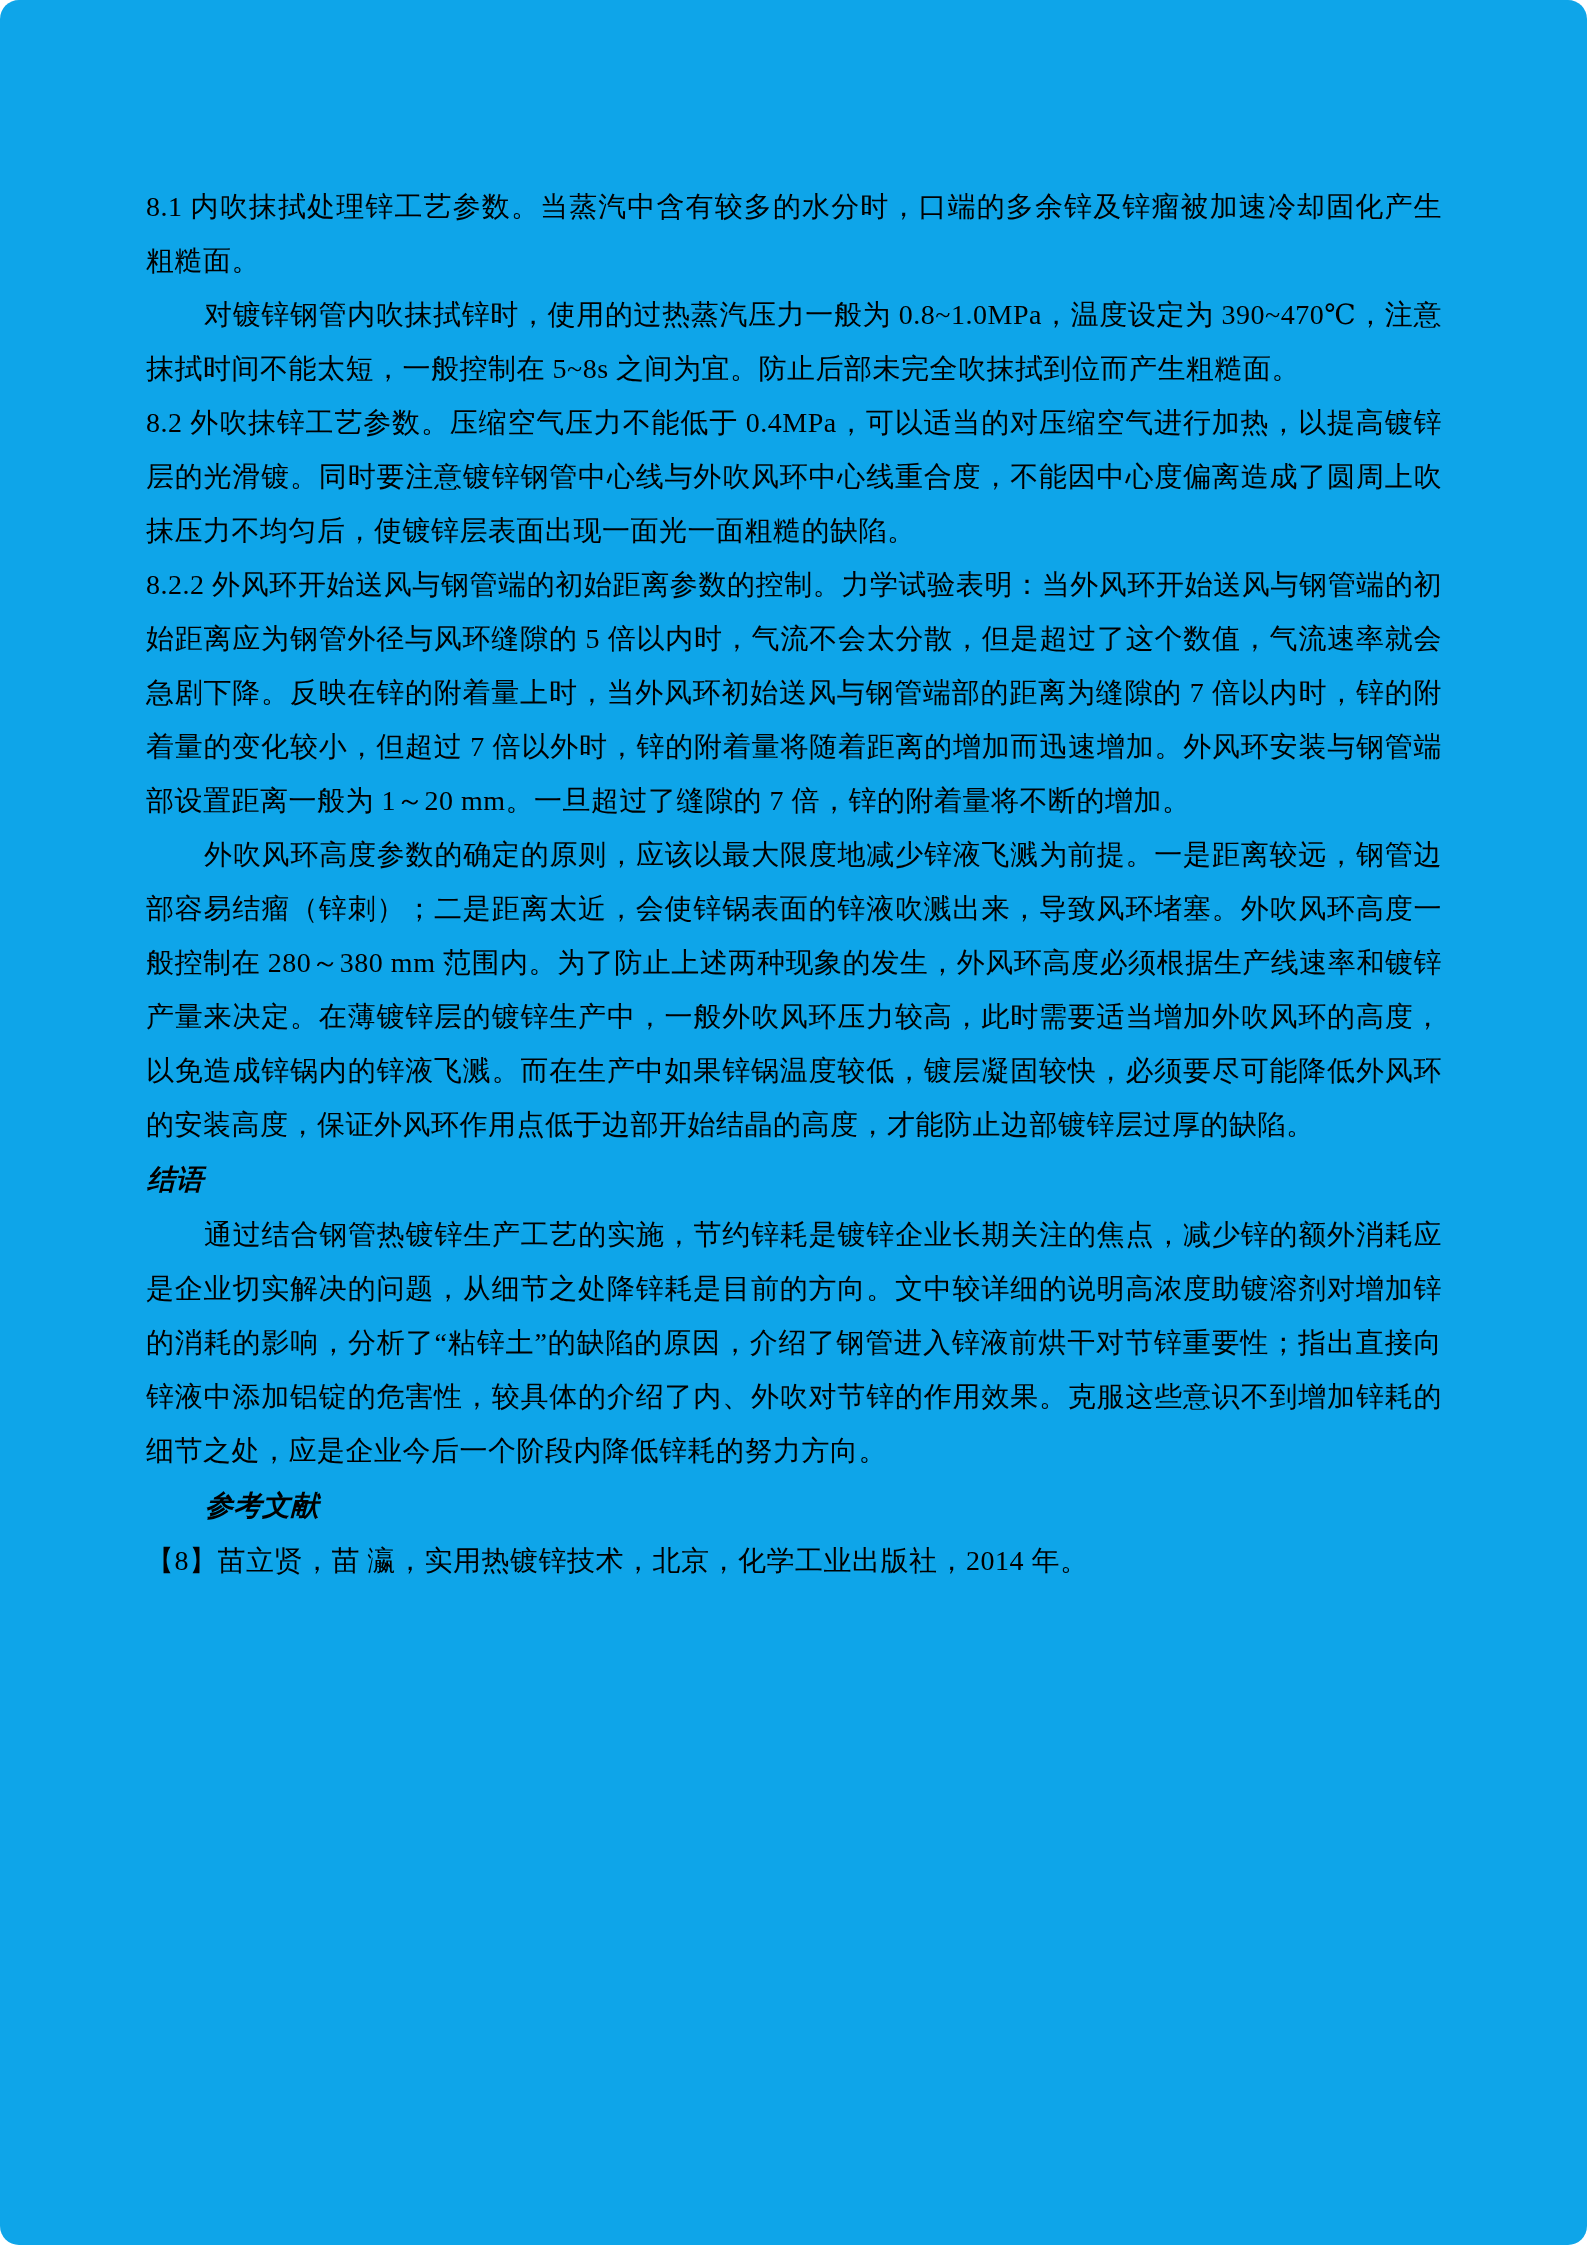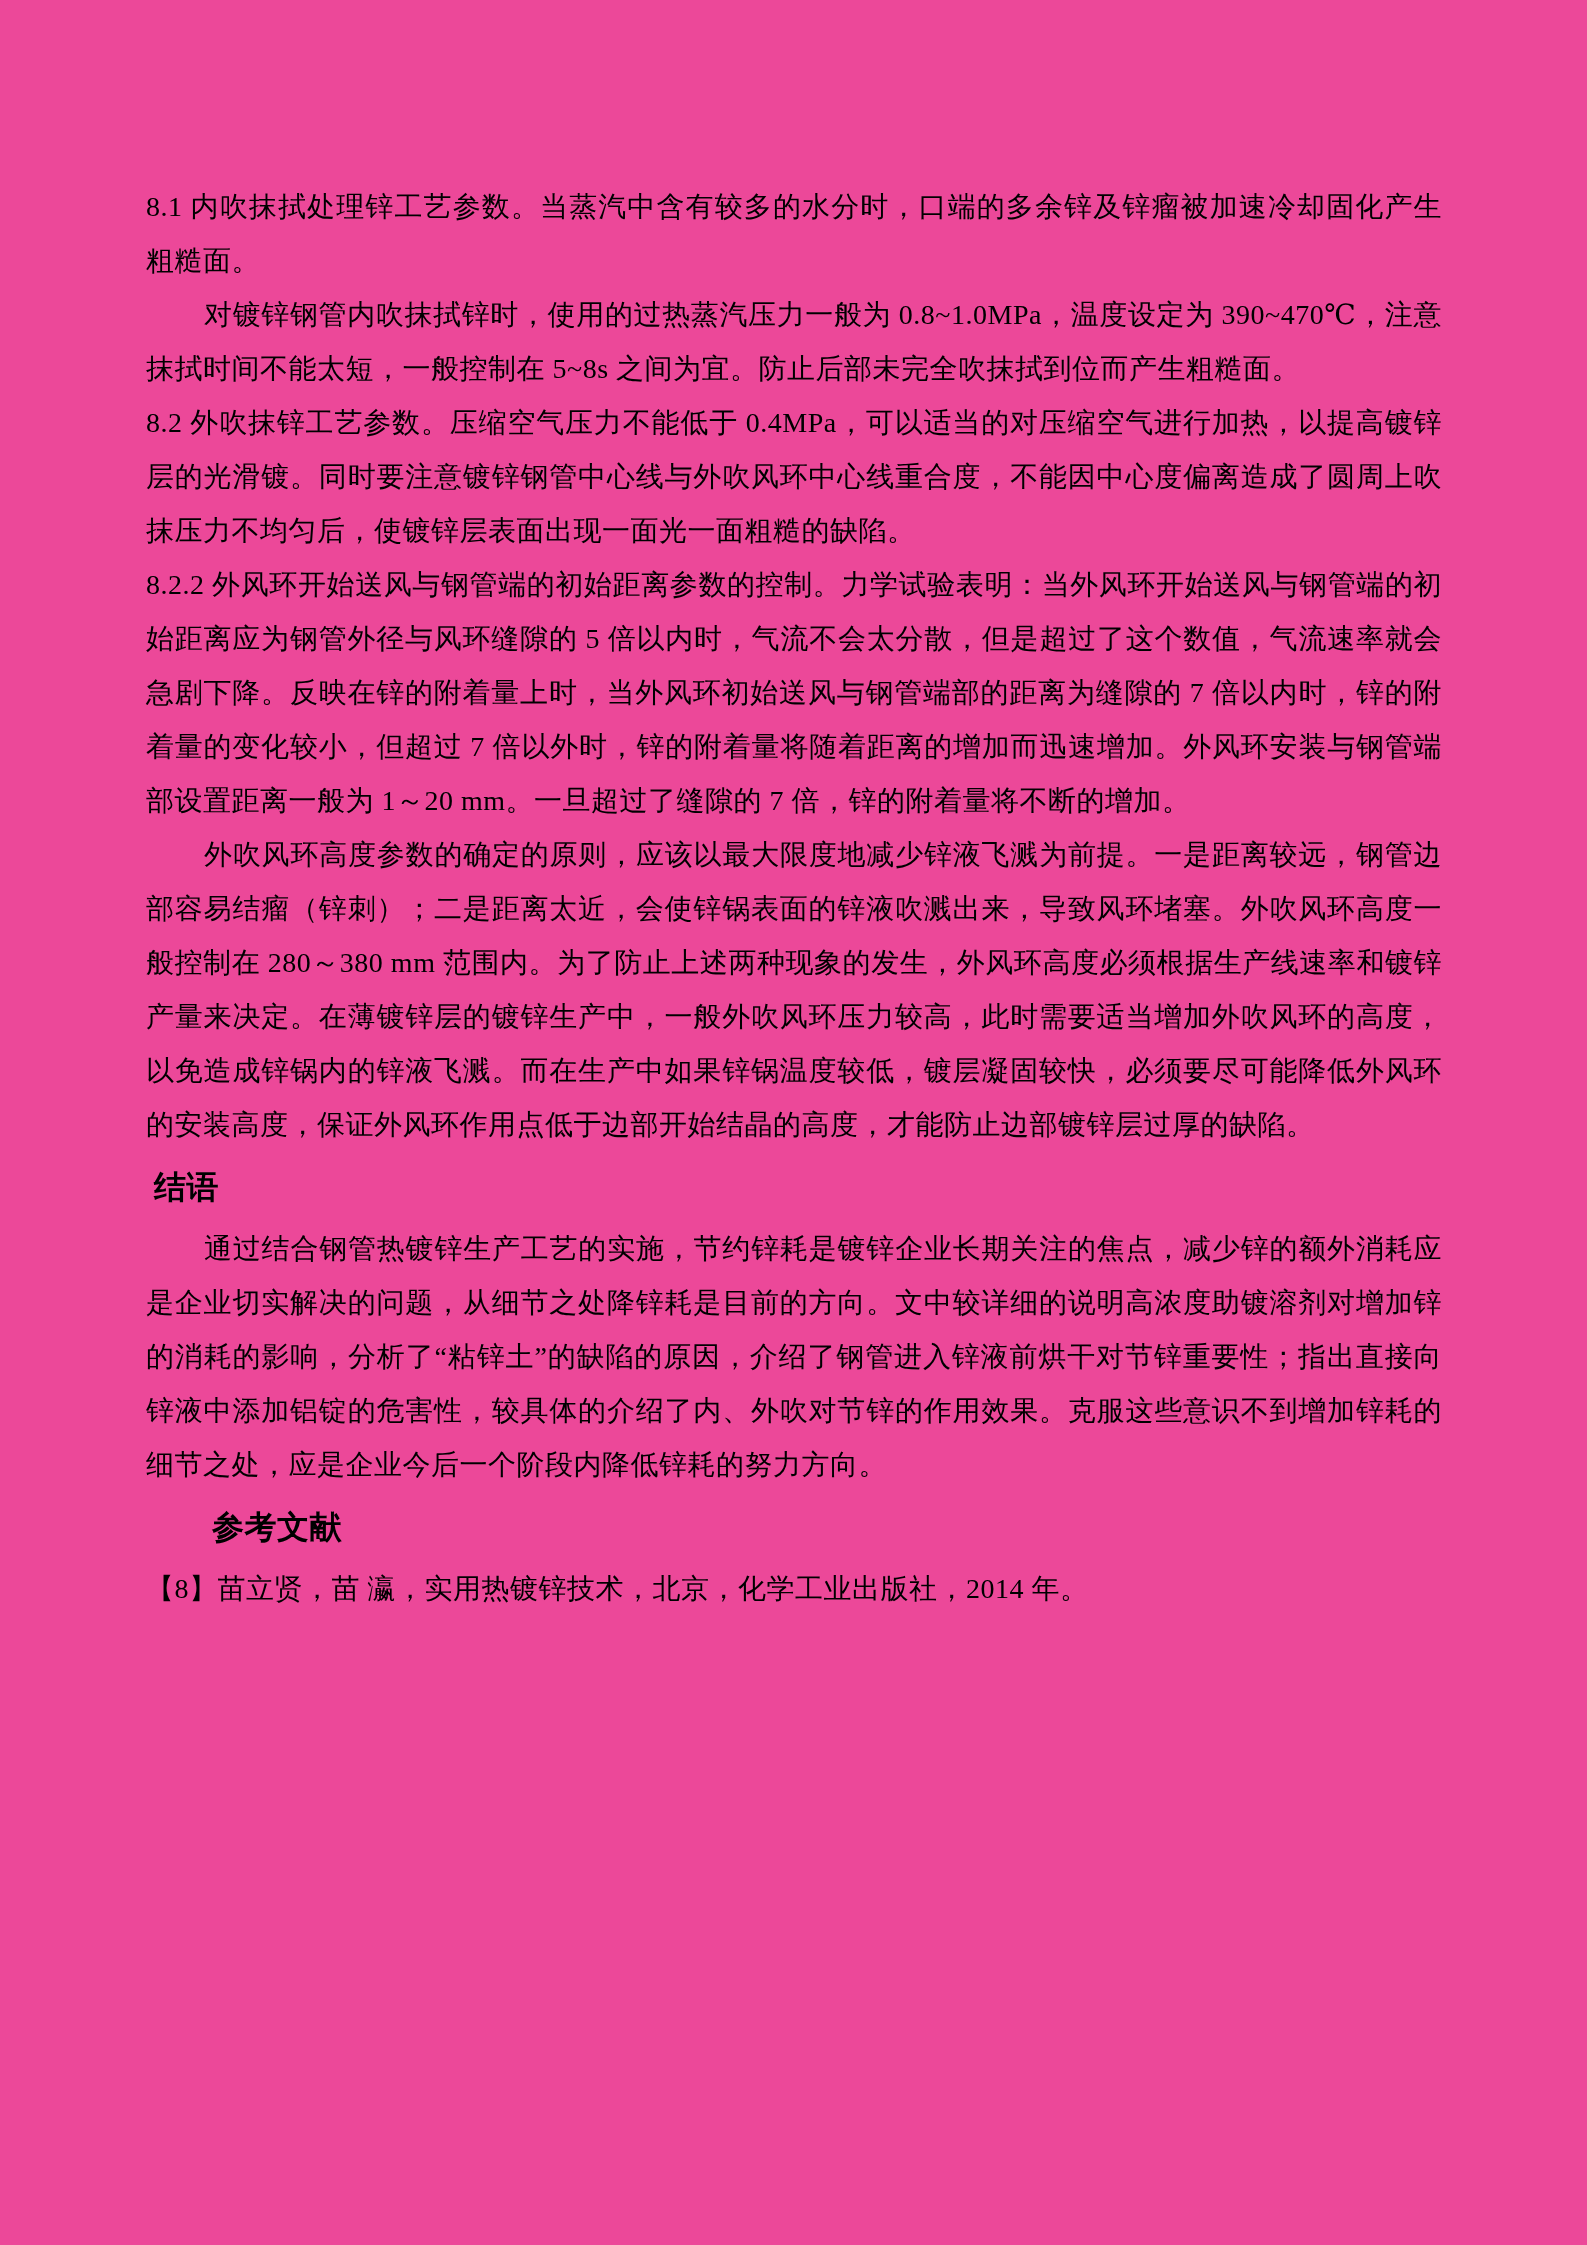--- a/index.html
+++ b/index.html
@@ -5,48 +5,50 @@
   html, body {
     margin: 0;
     padding: 0;
     background: #ffffff;
   }
   .page {
     position: relative;
     width: 1587px;
     height: 2245px;
     margin: 0 auto;
-    background: #ec4899;
+    background: #0ea5e9;
     overflow: hidden;
     box-sizing: border-box;
     padding: 180px 145px 8px 146px;
+    border-radius: 19px;
   }
   .para {
     margin: 0;
     padding: 0;
     color: #000000;
     font-family: "Liberation Serif", "DejaVu Serif", serif;
     font-size: 28px;
     line-height: 54px;
     text-align: justify;
     letter-spacing: 0.5px;
     word-break: break-all;
   }
   .para.indent {
     text-indent: 58px;
   }
   .heading {
-    margin: 8px;
+    margin: 1px;
     padding: 0;
     color: #000000;
     font-family: "Liberation Sans", "DejaVu Sans", sans-serif;
     font-weight: bold;
-    font-size: 32px;
+    font-size: 28px;
     line-height: 54px;
     letter-spacing: 0.5px;
+    font-style: italic;
   }
   .heading.indent {
     text-indent: 58px;
   }
 </style>
 </head>
 <body>
 
 <div class="page">
   <p class="para">8.1 内吹抹拭处理锌工艺参数。当蒸汽中含有较多的水分时，口端的多余锌及锌瘤被加速冷却固化产生粗糙面。</p>

